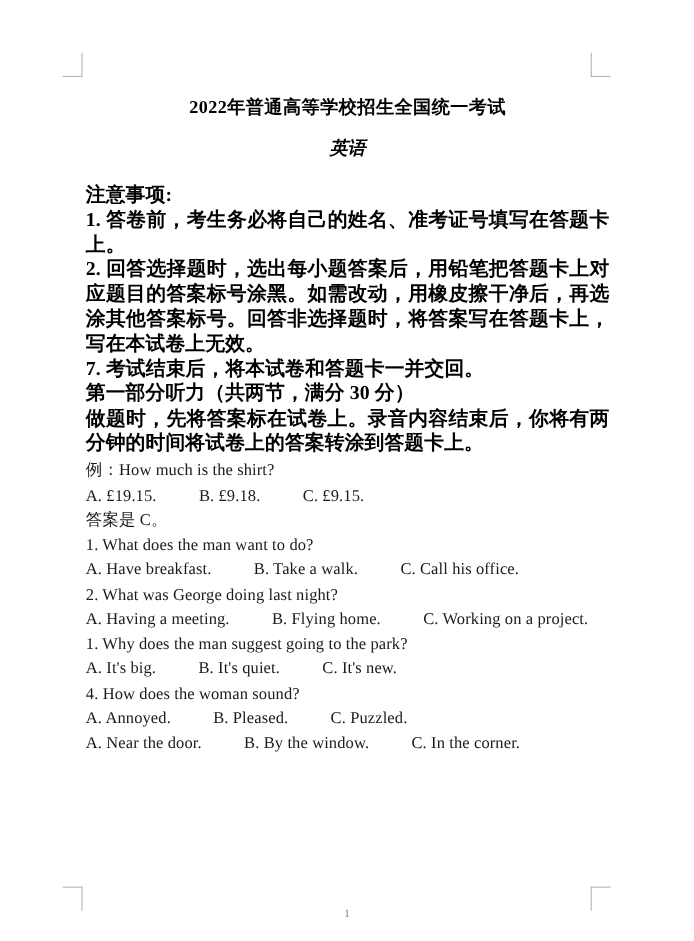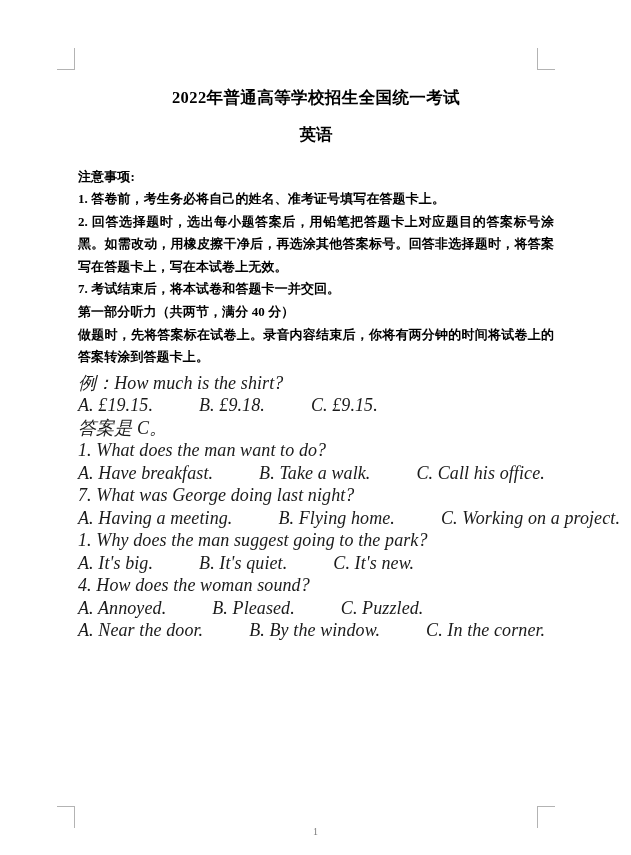--- a/index.html
+++ b/index.html
@@ -63,40 +63,40 @@
     font-size: 16.5px;
     font-weight: bold;
     letter-spacing: 0.4px;
     line-height: 1.5;
   }
   .doc-subject {
     font-size: 16.5px;
     font-weight: bold;
     line-height: 1.5;
     margin-top: 12px;
+    font-style: italic;
   }
 
   
   .bold-line {
-    font-size: 13px;
+    font-size: 18px;
     font-weight: bold;
     line-height: 22.6px;
     text-align: justify;
     letter-spacing: 0.1px;
   }
   .notice-head { margin-top: 18px; }
 
   
   .light-line {
-    font-size: 18px;
+    font-size: 15px;
     font-weight: normal;
     line-height: 22.5px;
     letter-spacing: 0.1px;
     color: #1a1a1a;
-    font-style: italic;
   }
 
   .gap-sm { height: 3px; }
 
   
   .options { white-space: pre; }
 
   .page-number {
     position: absolute;
     left: 0;
@@ -120,32 +120,32 @@
   <div class="title-block">
     <div class="doc-title">2022年普通高等学校招生全国统一考试</div>
     <div class="doc-subject">英语</div>
   </div>
 
   <div class="bold-line notice-head">注意事项:</div>
   <div class="bold-line">1. 答卷前，考生务必将自己的姓名、准考证号填写在答题卡上。</div>
   <div class="bold-line">2. 回答选择题时，选出每小题答案后，用铅笔把答题卡上对应题目的答案标号涂黑。如需改动，用橡皮擦干净后，再选涂其他答案标号。回答非选择题时，将答案写在答题卡上，写在本试卷上无效。</div>
   <div class="bold-line">7. 考试结束后，将本试卷和答题卡一并交回。</div>
 
-  <div class="bold-line">第一部分听力（共两节，满分 40 分）</div>
+  <div class="bold-line">第一部分听力（共两节，满分 30 分）</div>
   <div class="bold-line">做题时，先将答案标在试卷上。录音内容结束后，你将有两分钟的时间将试卷上的答案转涂到答题卡上。</div>
 
   <div class="gap-sm"></div>
   <div class="light-line">例：How much is the shirt?</div>
   <div class="light-line options">A. £19.15.          B. £9.18.          C. £9.15.</div>
   <div class="light-line">答案是 C。</div>
 
   <div class="light-line">1. What does the man want to do?</div>
   <div class="light-line options">A. Have breakfast.          B. Take a walk.          C. Call his office.</div>
 
-  <div class="light-line">7. What was George doing last night?</div>
+  <div class="light-line">2. What was George doing last night?</div>
   <div class="light-line options">A. Having a meeting.          B. Flying home.          C. Working on a project.</div>
 
   <div class="light-line">1. Why does the man suggest going to the park?</div>
   <div class="light-line options">A. It's big.          B. It's quiet.          C. It's new.</div>
 
   <div class="light-line">4. How does the woman sound?</div>
   <div class="light-line options">A. Annoyed.          B. Pleased.          C. Puzzled.</div>
 
   <div class="light-line options">A. Near the door.          B. By the window.          C. In the corner.</div>
 

